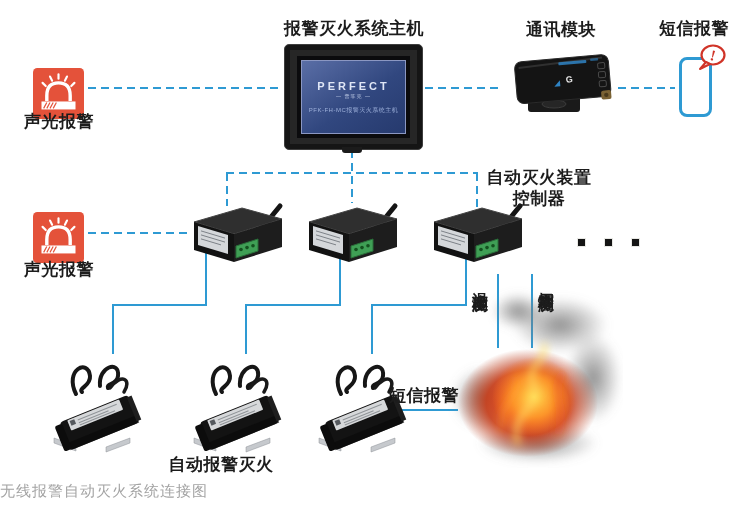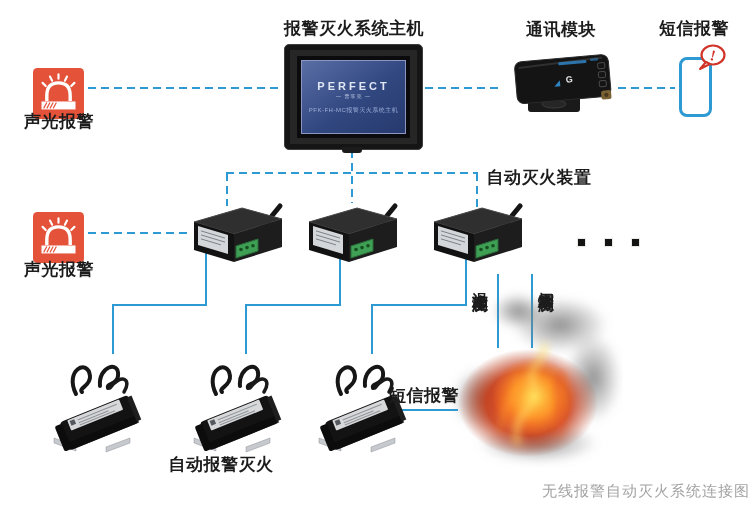--- a/index.html
+++ b/index.html
@@ -6,21 +6,21 @@
     --blue:#2e9ad3; --red:#e4523a; --ink:#1c1c1c; --gray:#a3a3a3;
   }
   html,body{margin:0;padding:0;background:#fff;}
   body{font-family:"Liberation Sans","DejaVu Sans",sans-serif;}
   .stage{position:relative;width:750px;height:516px;background:#ffffff;overflow:hidden;}
 
   
   .lbl{position:absolute;font-weight:bold;color:var(--ink);font-size:17px;text-align:center;white-space:nowrap;letter-spacing:.5px;}
   .lbl2{line-height:21px;}
   .vlbl{position:absolute;writing-mode:vertical-rl;font-weight:bold;color:var(--ink);font-size:16px;letter-spacing:1.5px;width:20px;}
-  .caption{position:absolute;left:0;top:482px;width:750px;text-align:right;font-size:15px;color:var(--gray);letter-spacing:1px;}
+  .caption{position:absolute;left:0;top:482px;width:750px;text-align:left;font-size:15px;color:var(--gray);letter-spacing:1px;}
 
   
   .dh{position:absolute;height:2px;background:repeating-linear-gradient(90deg,var(--blue) 0 8px,transparent 8px 13px);}
   .dv{position:absolute;width:2px;background:repeating-linear-gradient(180deg,var(--blue) 0 8px,transparent 8px 13px);}
   .sh{position:absolute;height:2px;background:var(--blue);}
   .sv{position:absolute;width:2px;background:var(--blue);}
 
   
   .host{position:absolute;left:284px;top:44px;width:137px;height:104px;background:#262626;border:1px solid #3e3e3e;border-radius:5px;box-shadow:inset 0 0 0 5px #151515;display:flex;align-items:center;justify-content:center;}
   .host-tab{position:absolute;left:342px;top:147px;width:20px;height:6px;background:#1b1b1b;border-radius:0 0 3px 3px;}
@@ -178,20 +178,21 @@
     <polygon points="8,24 38,33 38,52 8,43" fill="#d4d7da"></polygon>
     <path d="M11 28.9 L35 36.1 M11 32.9 L35 40.1 M11 36.9 L31 42.9" stroke="#7d8288" stroke-width="1" fill="none"></path>
     <polygon points="46,44 68,37 68,49 46,56" fill="#3f9f55" stroke="#2a6e3a" stroke-width="1"></polygon>
     <circle cx="51" cy="47.5" r="1.8" fill="#14501f"></circle>
     <circle cx="57" cy="45.6" r="1.8" fill="#14501f"></circle>
     <circle cx="63" cy="43.8" r="1.8" fill="#14501f"></circle>
   </svg></div>
 
   <div class="lbl lbl2" style="left:480px;top:167px;width:118px;">
     <div>自动灭火装置</div>
+    <div>控制器</div>
   </div>
 
   <div class="dotsq" style="left:578px;top:239px;"></div>
   <div class="dotsq" style="left:605px;top:239px;"></div>
   <div class="dotsq" style="left:632px;top:239px;"></div>
 
   <div class="abs ext-slot" style="left:48px;top:352px;"><svg width="100" height="108" viewBox="0 0 100 108">
     <path d="M28 42 C 16 18, 40 6, 42 24 C 43 34, 30 36, 34 40" fill="none" stroke="#161616" stroke-width="4" stroke-linecap="round"></path>
     <path d="M52 34 C 50 14, 72 8, 70 24 C 69 34, 58 30, 60 36" fill="none" stroke="#161616" stroke-width="4" stroke-linecap="round"></path>
     <path d="M62 36 C 74 20, 84 28, 76 40" fill="none" stroke="#1a1a1a" stroke-width="3.5" stroke-linecap="round"></path>

